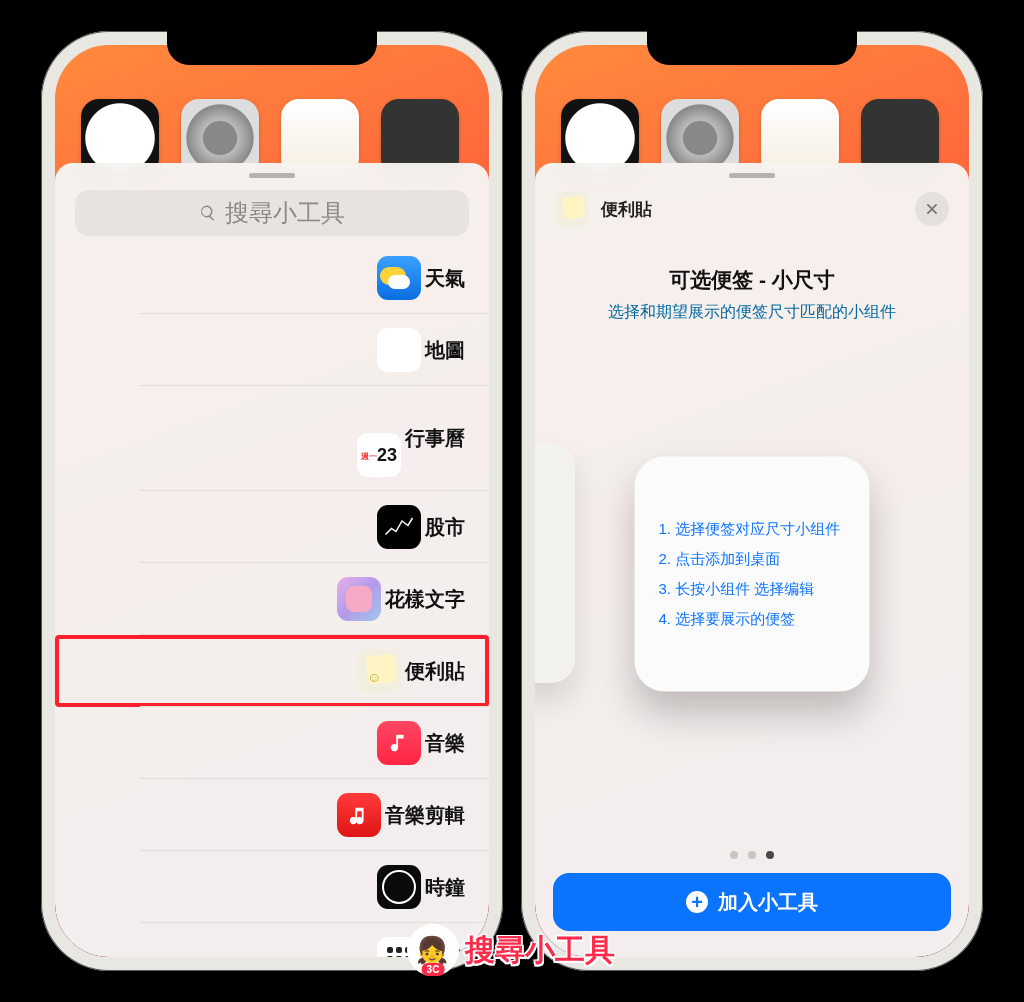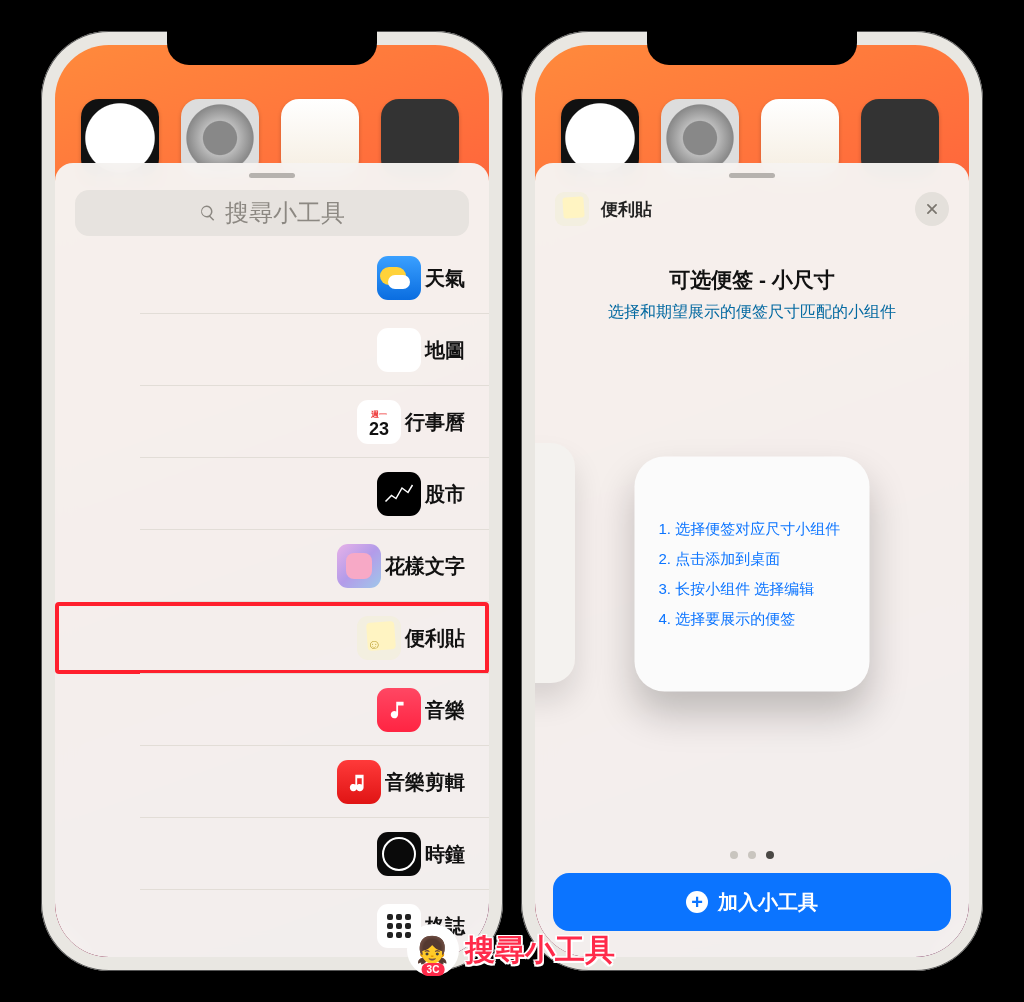--- a/index.html
+++ b/index.html
@@ -122,21 +122,21 @@
     overflow:hidden;
   }
   .lbl { font-size: 20px; font-weight: 600; color:#111; }
   .highlight { outline: 4px solid #ff1f2d; outline-offset:-4px; border-radius:4px; }
 
   
   .ic-weather { background: linear-gradient(#3aa0ff,#0a6de0); }
   .ic-weather::before{content:"";width:22px;height:14px;background:#fff;border-radius:10px;position:relative;top:4px;box-shadow:-6px -6px 0 2px #ffd23a;}
   .ic-maps { background:#fff; }
   .ic-maps span{font-size:24px;transform:rotate(-25deg);}
-  .ic-cal { background:#fff; color:#111; flex-direction:column; font-size:10px; }
+  .ic-cal { background:#fff; color:#111; flex-direction:row; font-size:10px;margin-top:33px; }
   .ic-cal .d{color:#e33; font-size:8px; margin-top:2px;}
   .ic-cal .n{font-size:18px; line-height:1;}
   .ic-stocks{ background:#000;}
   .ic-stocks svg{stroke:#fff;fill:none;stroke-width:2;}
   .ic-fancy { background: linear-gradient(135deg,#e7b1e8,#b39be9,#9fc7ea); }
   .ic-fancy::before{content:"";width:26px;height:26px;background:#f7a9c6;border-radius:8px;}
   .ic-sticky { background:#f3efe0; position:relative;}
   .ic-sticky::before{content:"";position:absolute;inset:6px 6px 10px 10px;background:#fff4c2;border-radius:4px;transform:rotate(-4deg);}
   .ic-sticky::after{content:"☺";position:absolute;font-size:14px;color:#b89b2a;left:10px;bottom:8px;}
   .ic-music{ background: linear-gradient(#ff4763,#ff2442);}

